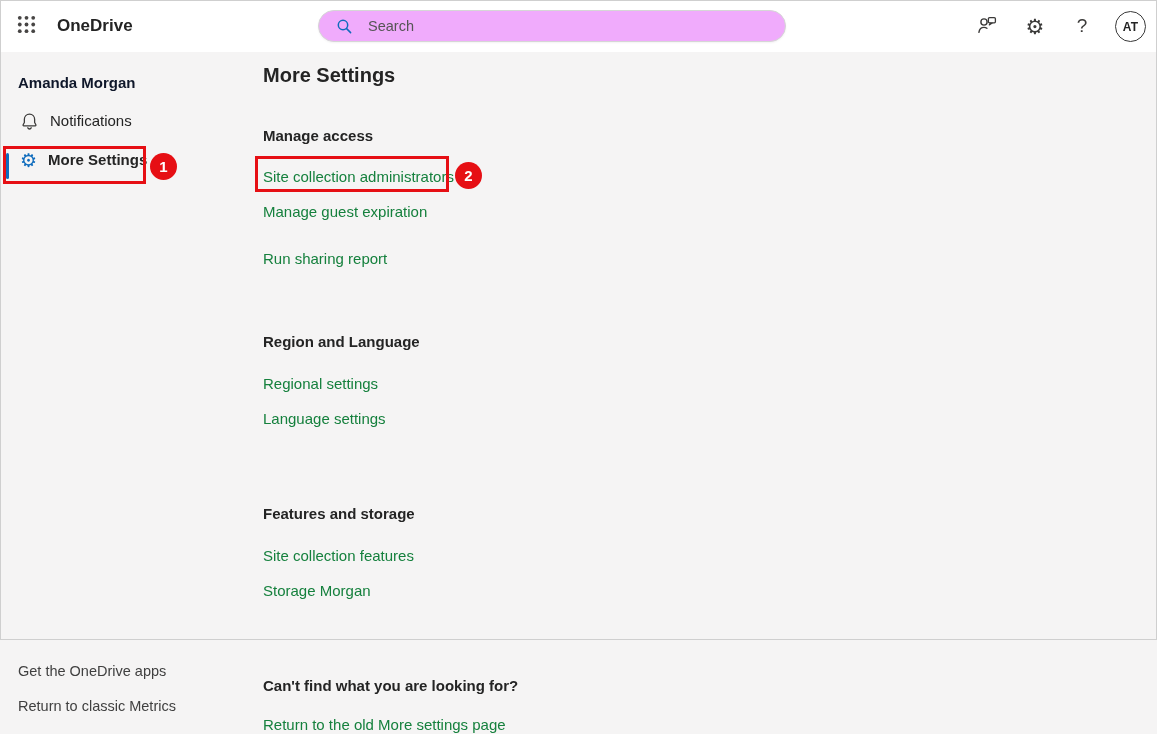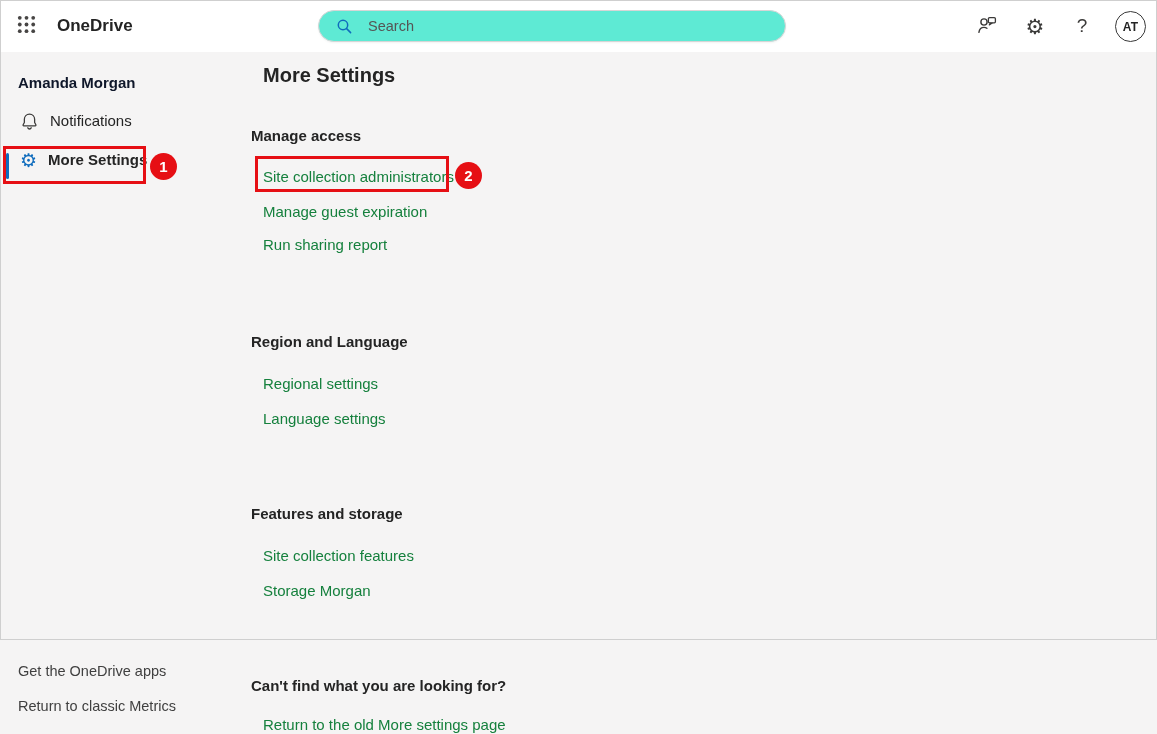--- a/index.html
+++ b/index.html
@@ -7,21 +7,21 @@
        font-family:"Liberation Sans","DejaVu Sans",sans-serif;color:#242424;}
   .app{position:relative;width:1157px;height:640px;background:#f5f4f4;}
   .frame{position:absolute;inset:0;border:1px solid #cfcfcf;pointer-events:none;z-index:50;}
 
   
   .topbar{position:absolute;top:0;left:0;width:1157px;height:52px;background:#ffffff;z-index:2;}
   .waffle-btn{position:absolute;left:13px;top:13px;width:26px;height:26px;border:none;background:none;
               padding:3px;cursor:pointer;display:flex;align-items:center;justify-content:center;}
   .app-title{position:absolute;left:57px;top:0;height:52px;line-height:52px;
              font-size:17px;font-weight:700;color:#242424;}
-  .searchbox{position:absolute;left:318px;top:10px;width:468px;height:32px;background:#5eead4;
+  .searchbox{position:absolute;left:318px;top:10px;width:468px;height:32px;background:#f0abfc;
              border:1px solid #d6d6d6;border-radius:16px;display:flex;align-items:center;
              padding:0 12px 0 17px;box-sizing:border-box;box-shadow:0 1px 2px rgba(0,0,0,.05);}
   .searchbox .mag{display:flex;align-items:center;margin-right:13px;}
   .searchbox input{flex:1;border:none;outline:none;background:transparent;font-size:14.5px;
                    font-family:inherit;color:#242424;}
   .searchbox input::placeholder{color:#555;opacity:1;}
   .icon-btn{position:absolute;top:10px;width:32px;height:32px;border:none;background:none;padding:0;
             display:flex;align-items:center;justify-content:center;cursor:pointer;color:#3b3a39;}
   .btn-feedback{left:971px;}
   .btn-gear{left:1019px;font-size:21px;line-height:1;}
@@ -41,21 +41,21 @@
   .nav-moresettings{top:150px;}
   .nav-moresettings .lbl{font-weight:700;}
   .selbar{position:absolute;left:6px;top:3px;width:3px;height:26px;border-radius:2px;background:#0f6cbd;}
   .gear-blue{color:#0f6cbd;font-size:19px;line-height:1;}
   .side-link{position:absolute;left:18px;font-size:14.5px;color:#404040;text-decoration:none;cursor:pointer;}
   .side-link-1{top:663px;}
   .side-link-2{top:698px;}
 
   
   .page-title{position:absolute;left:263px;top:64px;font-size:20px;font-weight:700;color:#242424;margin:0;}
-  .sec-h{position:absolute;left:251px;font-size:15px;font-weight:700;color:#242424;}
+  .sec-h{position:absolute;left:263px;font-size:15px;font-weight:700;color:#242424;}
   .lnk{position:absolute;left:263px;font-size:15px;color:#15803d;text-decoration:none;cursor:pointer;}
 
   
   .ann-box{position:absolute;border:3px solid #e60f14;box-sizing:border-box;z-index:10;pointer-events:none;}
   .ann-box-1{left:3px;top:146px;width:143px;height:38px;}
   .ann-box-2{left:255px;top:156px;width:194px;height:36px;}
   .badge{position:absolute;width:27px;height:27px;border-radius:50%;background:#e60f14;z-index:11;
          color:#fff;font-size:15px;font-weight:700;display:flex;align-items:center;justify-content:center;
          pointer-events:none;}
   .badge-1{left:150px;top:153px;}
@@ -137,21 +137,21 @@
     <a class="side-link side-link-1">Get the OneDrive apps</a>
     <a class="side-link side-link-2">Return to classic Metrics</a>
   </aside>
 
   <main>
     <h1 class="page-title">More Settings</h1>
 
     <div class="sec-h" style="top:127px">Manage access</div>
     <a class="lnk" style="top:168px">Site collection administrators</a>
     <a class="lnk" style="top:203px">Manage guest expiration</a>
-    <a class="lnk" style="top:236px">Run sharing report</a>
+    <a class="lnk" style="top:250px">Run sharing report</a>
 
     <div class="sec-h" style="top:333px">Region and Language</div>
     <a class="lnk" style="top:375px">Regional settings</a>
     <a class="lnk" style="top:410px">Language settings</a>
 
     <div class="sec-h" style="top:505px">Features and storage</div>
     <a class="lnk" style="top:547px">Site collection features</a>
     <a class="lnk" style="top:582px">Storage Morgan</a>
 
     <div class="sec-h" style="top:677px">Can't find what you are looking for?</div>

